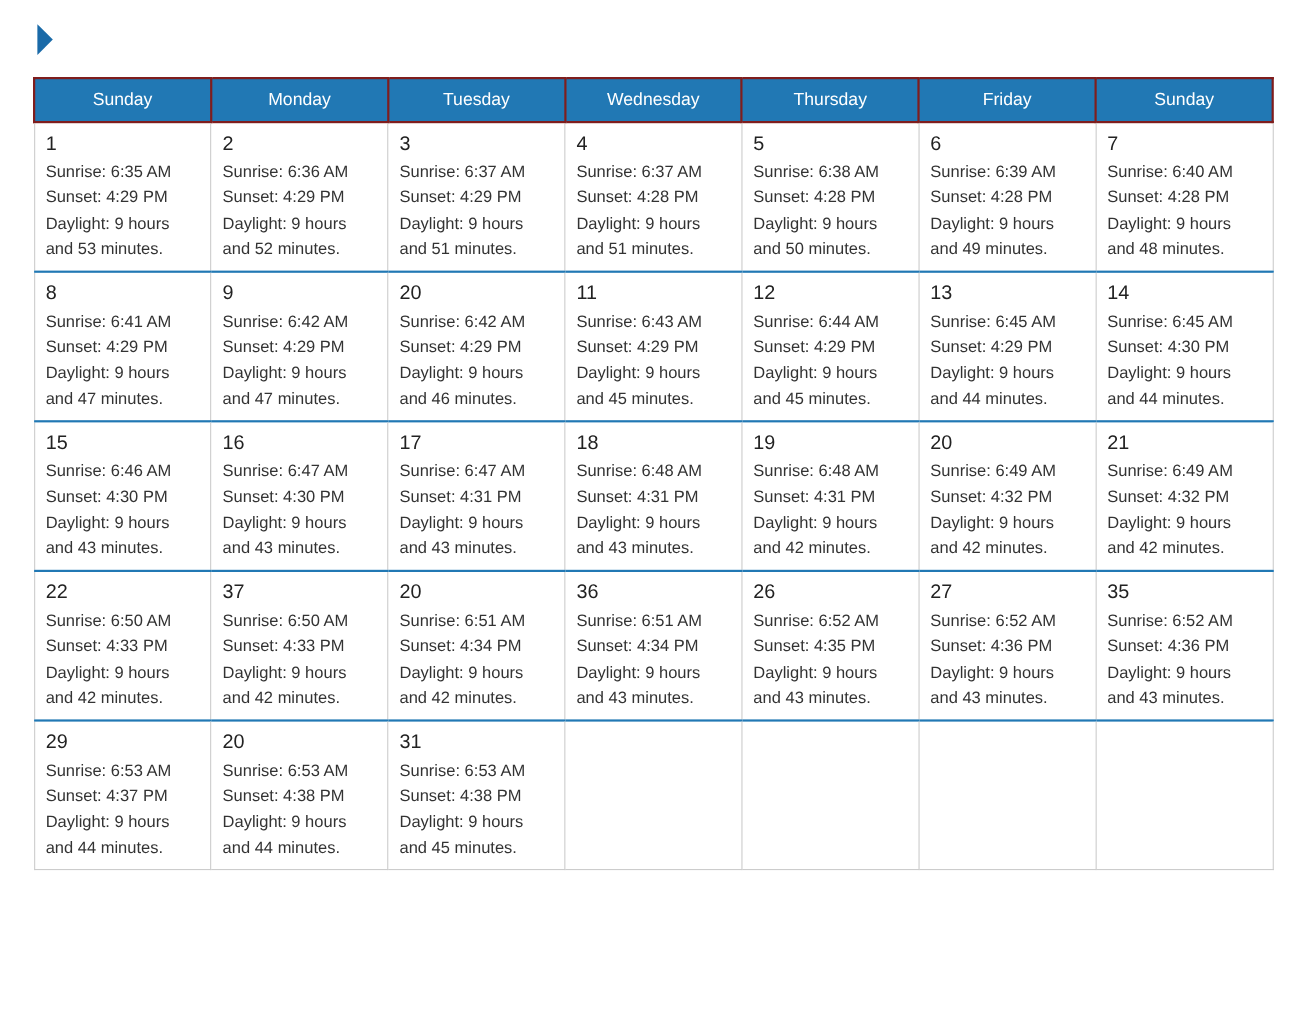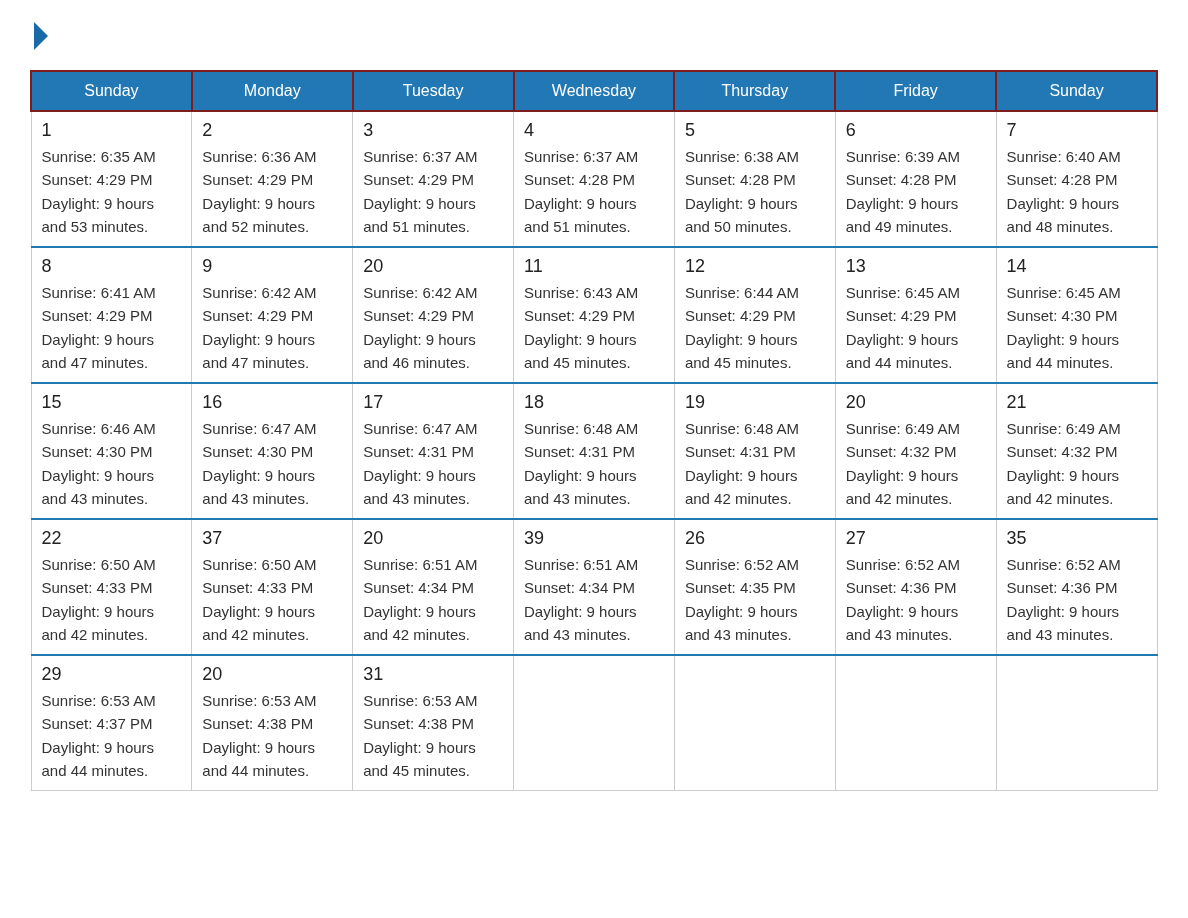--- a/index.html
+++ b/index.html
@@ -234,21 +234,21 @@
         </td>
         <td>
           <span class="day-number">37</span>
           <div class="day-info">Sunrise: 6:50 AM<br>Sunset: 4:33 PM<br>Daylight: 9 hours and 42 minutes.</div>
         </td>
         <td>
           <span class="day-number">20</span>
           <div class="day-info">Sunrise: 6:51 AM<br>Sunset: 4:34 PM<br>Daylight: 9 hours and 42 minutes.</div>
         </td>
         <td>
-          <span class="day-number">39</span>
+          <span class="day-number">36</span>
           <div class="day-info">Sunrise: 6:51 AM<br>Sunset: 4:34 PM<br>Daylight: 9 hours and 43 minutes.</div>
         </td>
         <td>
           <span class="day-number">26</span>
           <div class="day-info">Sunrise: 6:52 AM<br>Sunset: 4:35 PM<br>Daylight: 9 hours and 43 minutes.</div>
         </td>
         <td>
           <span class="day-number">27</span>
           <div class="day-info">Sunrise: 6:52 AM<br>Sunset: 4:36 PM<br>Daylight: 9 hours and 43 minutes.</div>
         </td>

